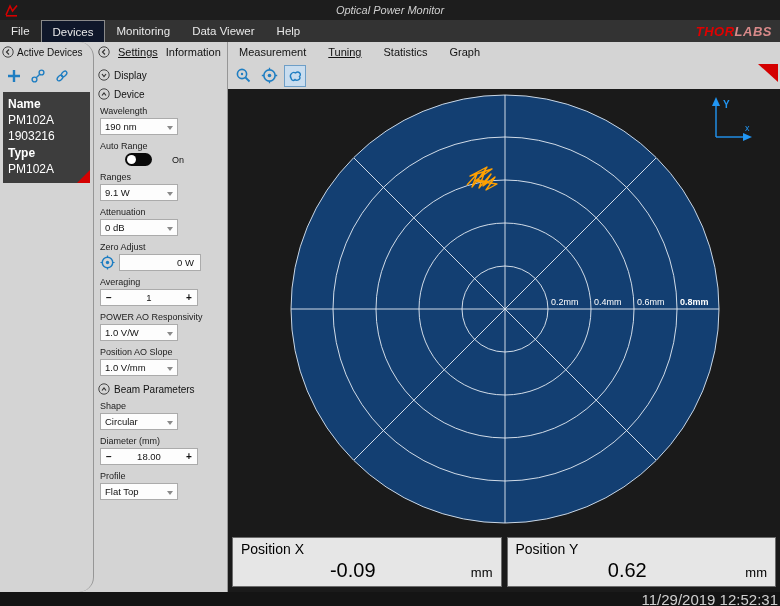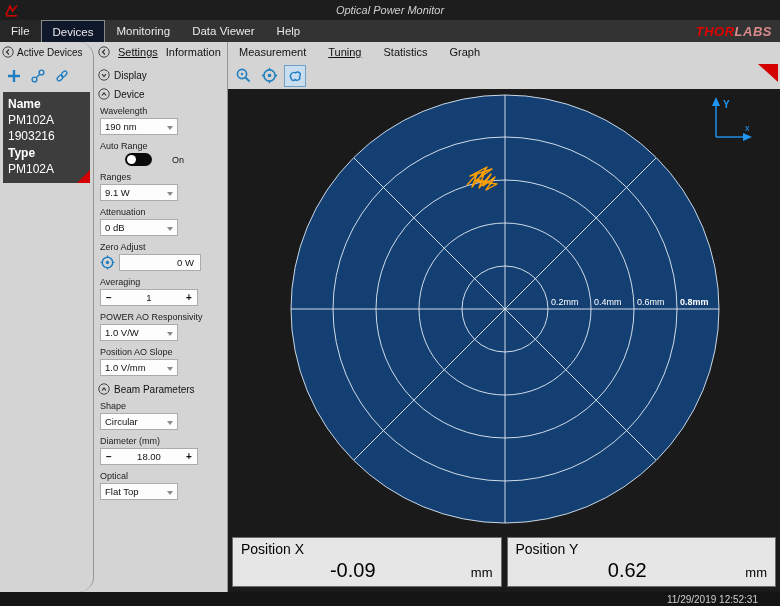--- a/index.html
+++ b/index.html
@@ -79,22 +79,22 @@
   .plot-area svg { display:block; }
 
   .readouts { height:58px; background:#1a1a1a; display:flex; gap:5px; padding:3px 4px 5px 4px; }
   .readout { flex:1; background:#e6e6e6; border:1px solid #6b6b6b; padding:3px 8px 2px 8px;
              display:flex; flex-direction:column; }
   .r-label { font-size:14px; color:#000; }
   .r-bottom { flex:1; display:flex; align-items:flex-end; padding-bottom:2px; }
   .r-value { flex:1; text-align:center; font-size:20px; color:#000; }
   .r-unit { width:28px; text-align:right; font-size:13px; color:#000; padding-bottom:2px; }
 
-  .statusbar { height:14px; background:#141414; color:#cfcfcf; font-size:10px;
-               display:flex; align-items:center; justify-content:flex-end; padding-right:22px; }
+  .statusbar { height:14px; background:#141414; color:#cfcfcf; font-size:15px;
+               display:flex; align-items:center; justify-content:flex-end; padding-right:2px; }
 </style>
 </head>
 <body>
 
 <div class="titlebar">
   <svg class="app-icon" viewBox="0 0 14 13">
     <path d="M1 11 L5 2 L7.5 7 L12 1.5" stroke="#d40000" stroke-width="1.6" fill="none"></path>
     <rect x="1" y="11" width="11" height="1.6" fill="#d40000"></rect>
   </svg>
   <span class="title">Optical Power Monitor</span>
@@ -248,21 +248,21 @@
       <span class="arrow"></span>
     </div>
 
     <div class="field-label">Diameter (mm)</div>
     <div class="stepper">
       <span class="st-btn">−</span>
       <span class="st-val">18.00</span>
       <span class="st-btn">+</span>
     </div>
 
-    <div class="field-label">Optical</div>
+    <div class="field-label">Profile</div>
     <div class="dropdown">
       <span>Flat Top</span>
       <span class="arrow"></span>
     </div>
   </div>
 
   <div class="main">
     <div class="main-tabs">
       <span class="main-tab">Measurement</span>
       <span class="main-tab active">Tuning</span>

